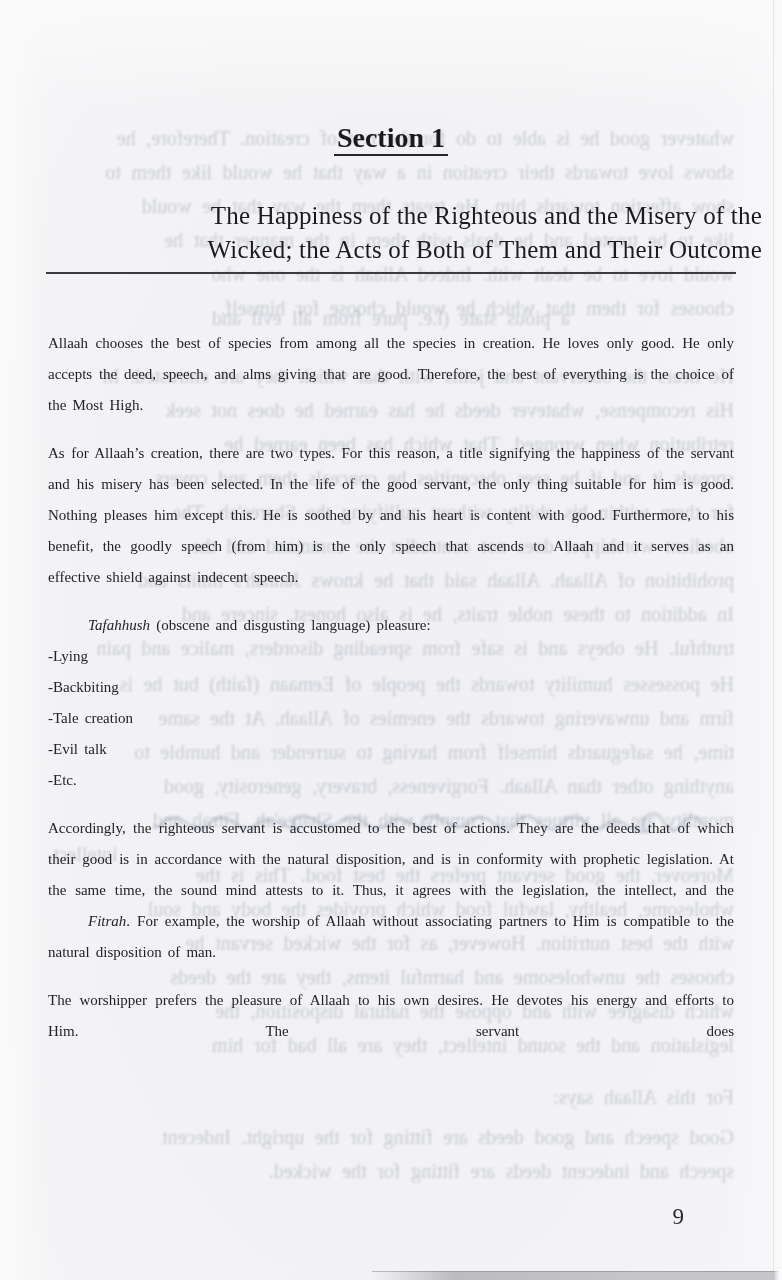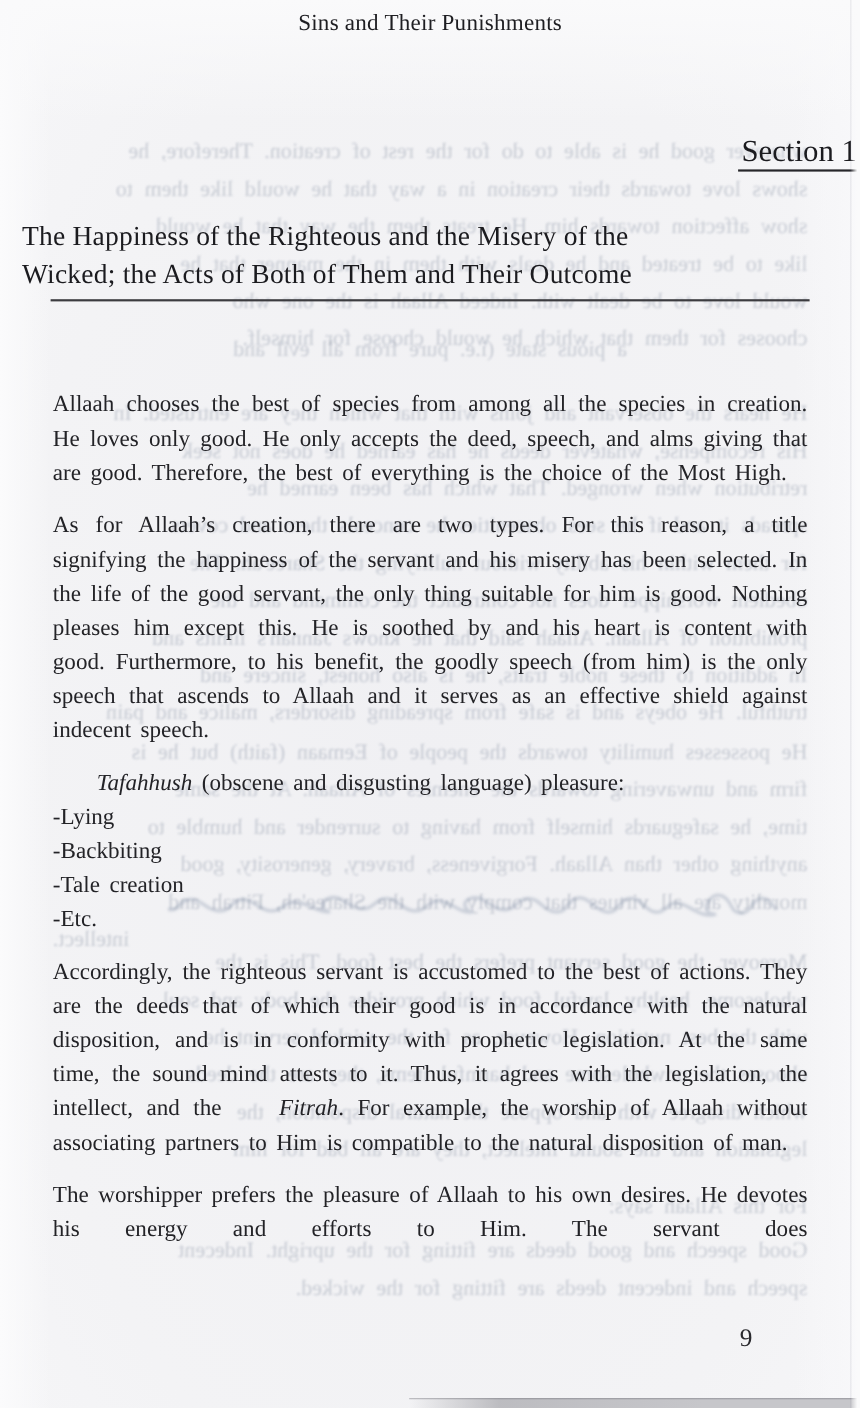--- a/index.html
+++ b/index.html
@@ -36,37 +36,37 @@
     position:absolute;top:808px;left:150px;width:560px;height:30px;
     opacity:.45;filter:blur(1.4px);transform:scaleX(-1);
   }
 
   
   .running-header{
     position:absolute;top:8px;left:0;right:0;
     text-align:center;font-size:21px;letter-spacing:.2px;color:#1e1e22;
   }
   .section-heading{
-    position:absolute;top:122px;left:0;right:0;text-align:right;
-    font-size:28px;color:#1b1b1f;
+    position:absolute;top:122px;left:0;right:0;text-align:center;
+    font-size:28px;color:#1b1b1f;font-weight:bold;
   }
   .section-heading .u{border-bottom:2px solid #26262a;padding:0 3px 1px 3px;}
   .chapter-title{
     position:absolute;top:199px;left:20px;right:20px;
-    text-align:left;font-size:25px;line-height:34px;color:#1b1b1f;
+    text-align:right;font-size:25px;line-height:34px;color:#1b1b1f;
     letter-spacing:.2px;
   }
   .title-rule{
     position:absolute;top:272px;left:46px;right:46px;
     border-top:2.5px solid #3c3c40;height:0;
   }
 
   .body-text{
-    position:absolute;top:352px;left:48px;right:48px;
-    font-size:21px;line-height:31px;
+    position:absolute;top:328px;left:48px;right:48px;
+    font-size:15px;line-height:31px;
     text-align:justify;word-spacing:.16em;
   }
   .body-text p{margin:0 0 17px 0;}
   .body-text p.continued{text-align-last:justify;margin-bottom:16px;}
   em{font-style:italic;margin-left:40px;}
 
   .page-number{
     position:absolute;top:1204px;right:98px;
     font-size:23px;color:#2a2a2e;
   }
@@ -124,21 +124,20 @@
       <div class="bleed-line" style="top: 897px;">wholesome, healthy, lawful food which provides the body and soul</div>
       <div class="bleed-line" style="top: 931px;">with the best nutrition. However, as for the wicked servant he</div>
       <div class="bleed-line" style="top: 965px;">chooses the unwholesome and harmful items, they are the deeds</div>
       <div class="bleed-line" style="top: 999px;">which disagree with and oppose the natural disposition, the</div>
       <div class="bleed-line" style="top: 1033px;">legislation and the sound intellect, they are all bad for him</div>
       <div class="bleed-line a-right" style="top: 1085px;">For this Allaah says:</div>
       <div class="bleed-line" style="top: 1125px;">Good speech and good deeds are fitting for the upright. Indecent</div>
       <div class="bleed-line" style="top: 1159px;">speech and indecent deeds are fitting for the wicked.</div>
     </div>
 
-  <div class="running-header">Sins and Their Punishments</div>
 
   <div class="section-heading">
     <span class="u">Section 1</span>
   </div>
 
   <div class="chapter-title">
     <div>The Happiness of the Righteous and the Misery of the</div>
     <div>Wicked; the Acts of Both of Them and Their Outcome</div>
   </div>
   <div class="title-rule"></div>
@@ -146,20 +145,21 @@
   <div class="body-text">
     <p>Allaah chooses the best of species from among all the species in creation. He loves only good. He only accepts the deed, speech, and alms giving that are good. Therefore, the best of everything is the choice of the Most High.</p>
     <p>As for Allaah’s creation, there are two types. For this reason, a title signifying the happiness of the servant and his misery has been selected. In the life of the good servant, the only thing suitable for him is good. Nothing pleases him except this. He is soothed by and his heart is content with good. Furthermore, to his benefit, the goodly speech (from him) is the only speech that ascends to Allaah and it serves as an effective shield against indecent speech.</p>
 
     <p class="tafahhush-list">
       </p>
       <div><em>Tafahhush</em><span> (obscene and disgusting language) pleasure:</span></div>
       <div>-Lying</div>
       <div>-Backbiting</div>
       <div>-Tale creation</div>
+      <div>-Evil talk</div>
       <div>-Etc.</div>
     <p></p>
 
     <p><span>Accordingly, the righteous servant is accustomed to the best of actions. They are the deeds that of which their good is in accordance with the natural disposition, and is in conformity with prophetic legislation. At the same time, the sound mind attests to it. Thus, it agrees with the legislation, the intellect, and the </span><em>Fitrah</em><span>. For example, the worship of Allaah without associating partners to Him is compatible to the natural disposition of man.</span></p>
 
     <p class="continued">The worshipper prefers the pleasure of Allaah to his own desires. He devotes his energy and efforts to Him. The servant does</p>
   </div>
 
   <div class="page-number">9</div>
 

